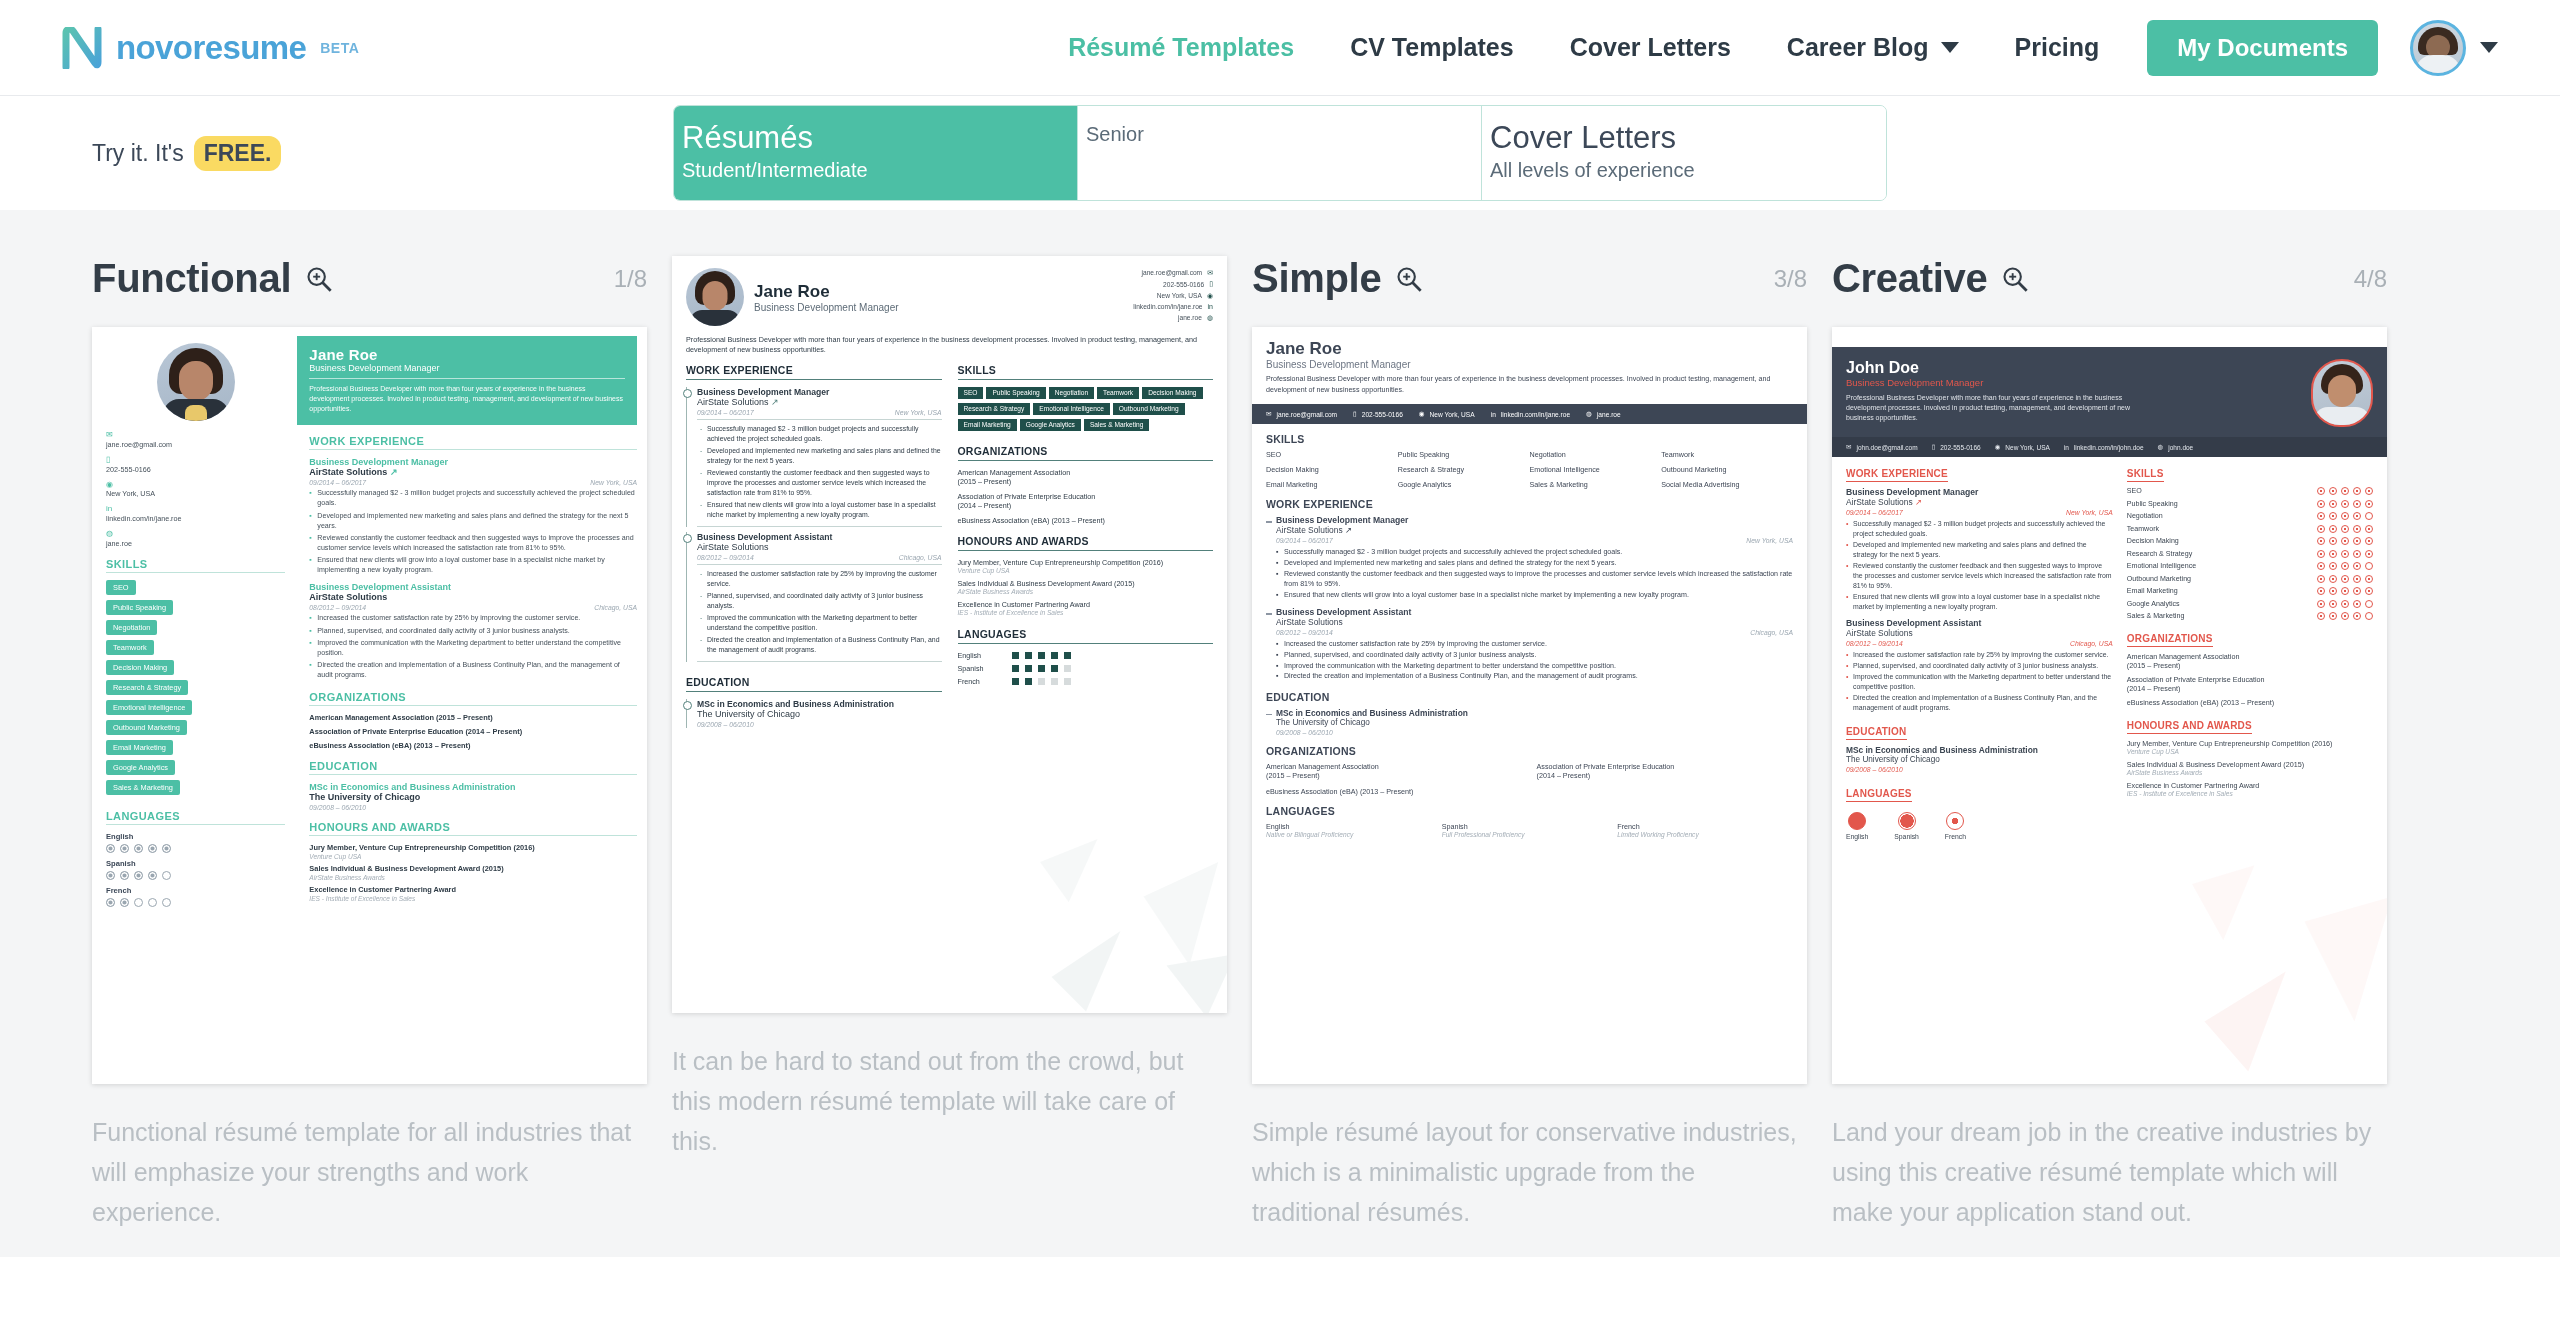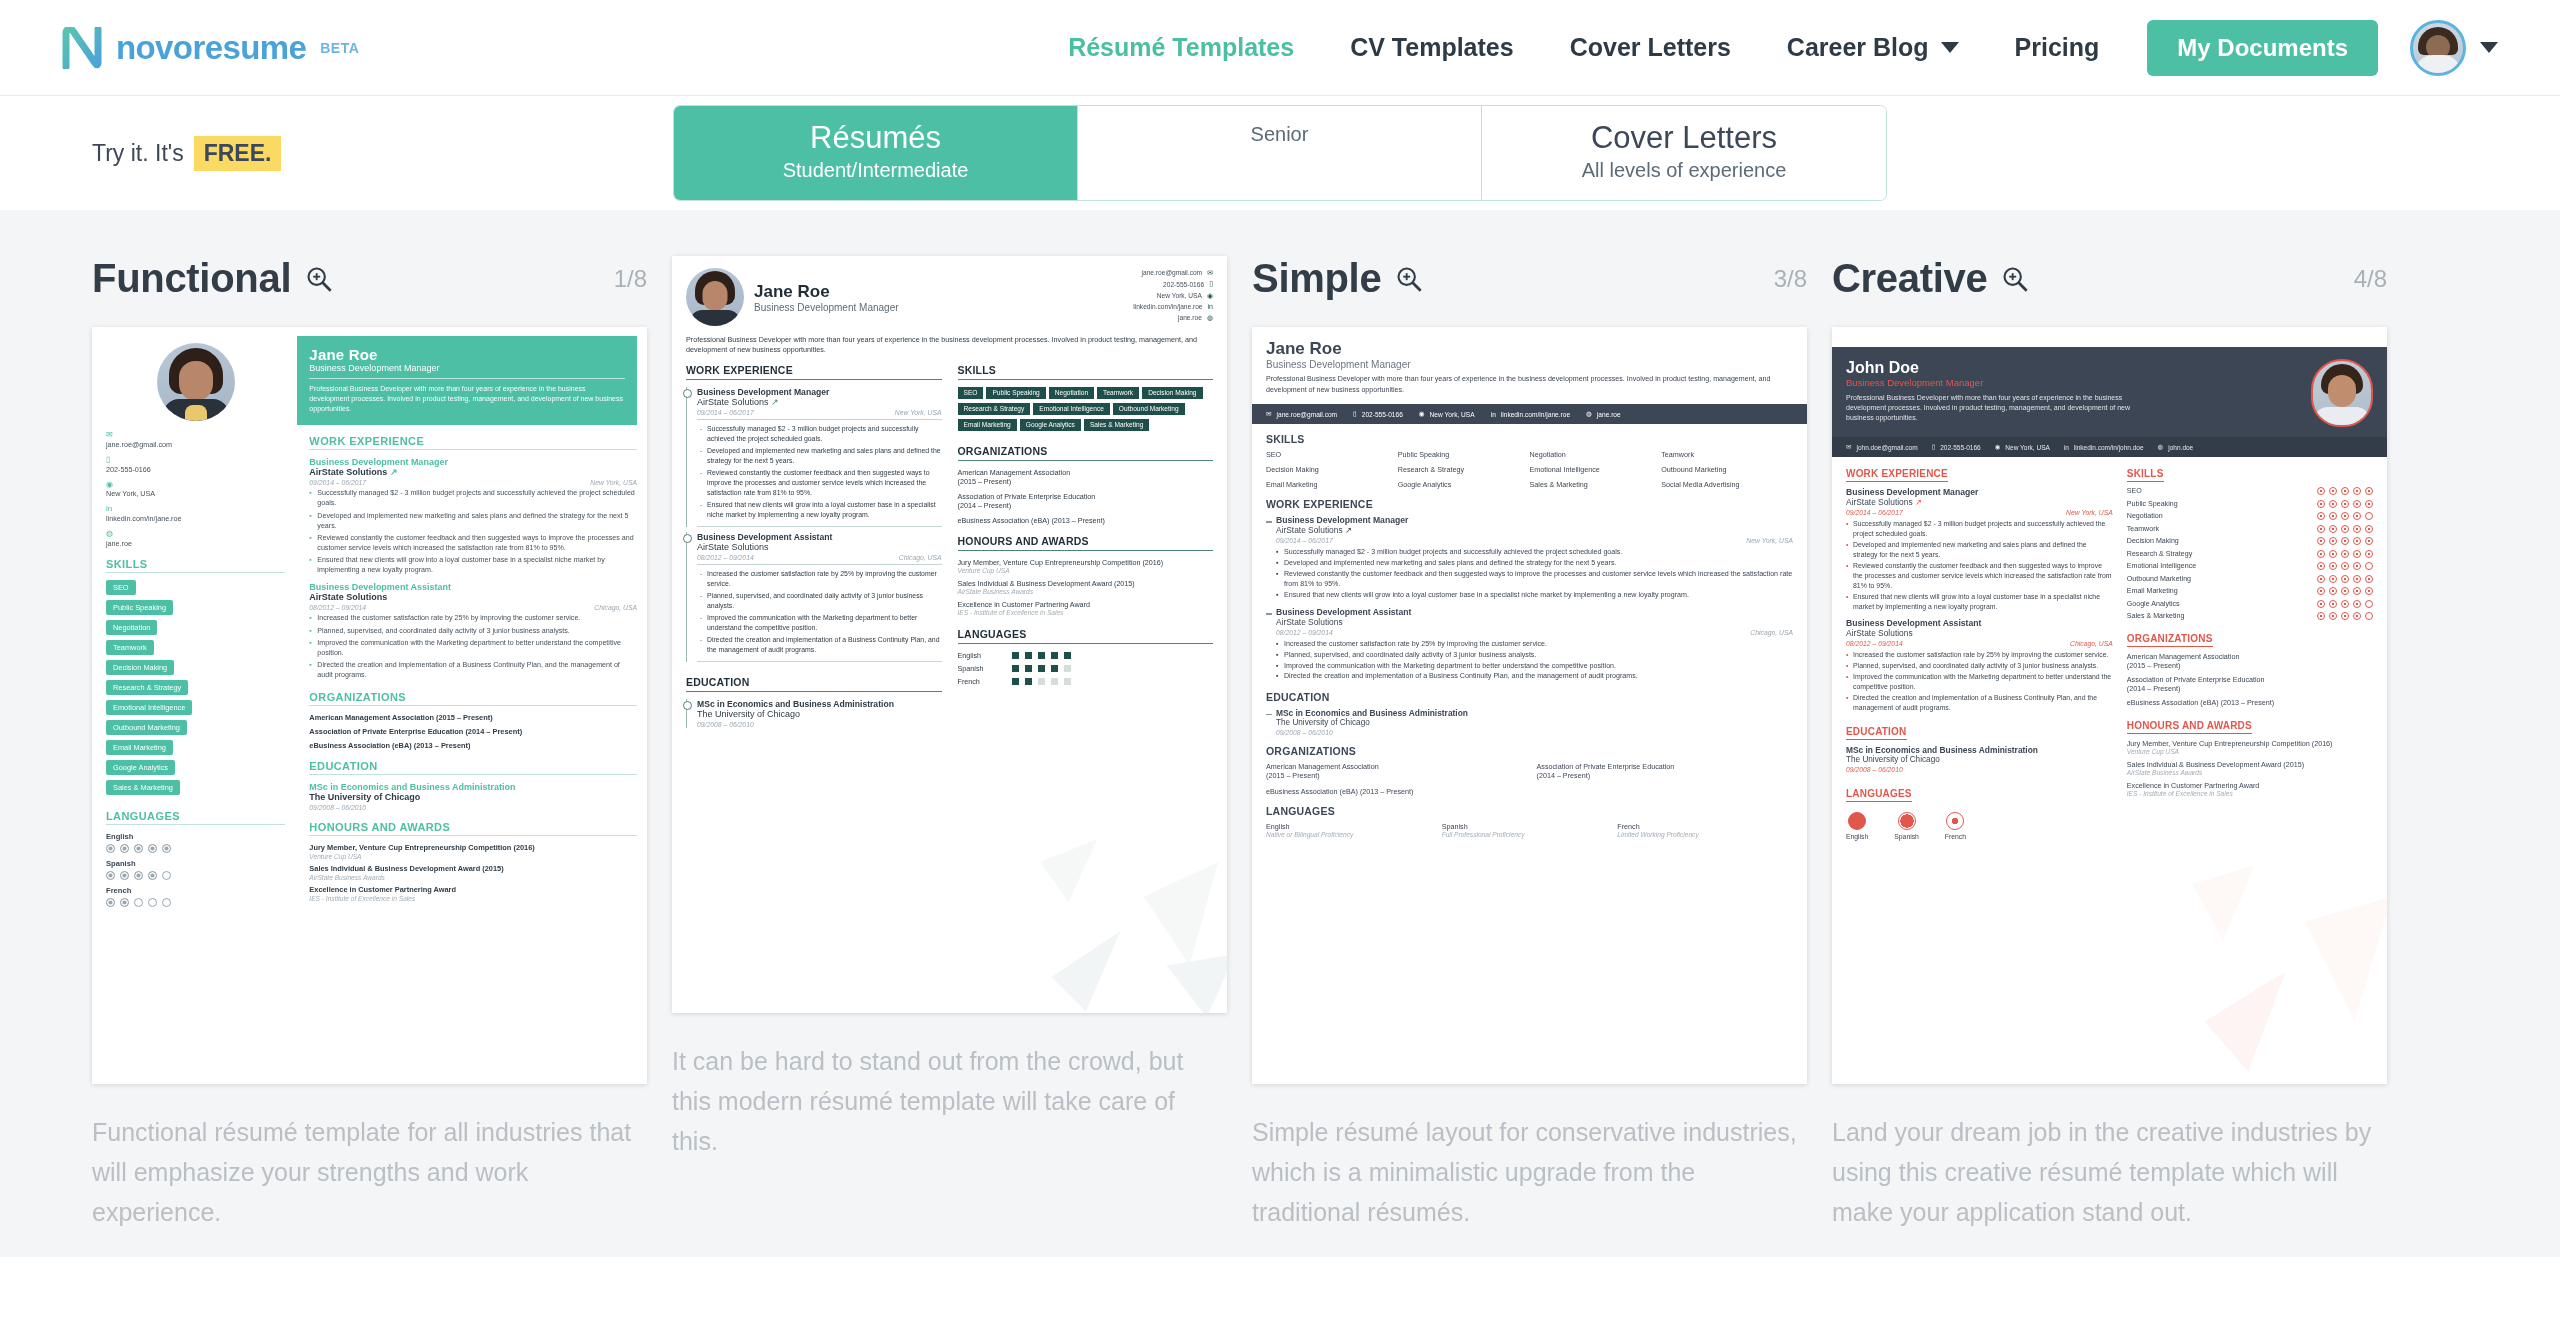--- a/index.html
+++ b/index.html
@@ -55,29 +55,29 @@
     width:46px; height:18px; border-radius:18px 18px 0 0; background:#edf1f4; }
 
   
   .subheader {
     height: 114px; display: flex; align-items: center;
     padding: 0 92px; background: #fff; position: relative;
   }
   .free-note { font-size: 23px; color: #3c4858; display: flex; align-items: center; gap: 10px; }
   .free-badge {
     background: #fada62; color: #3c4858; font-weight: 700;
-    padding: 4px 10px; border-radius: 0; font-size: 23px;
+    padding: 4px 10px; border-radius: 12px; font-size: 23px;
   }
   .switcher {
     position: absolute; left: 50%; transform: translateX(-50%);
     display: flex; border: 1px solid #bfe3da; border-radius: 7px; overflow: hidden;
     background: #fff;
   }
   .switch-tab {
-    width: 404px; padding: 14px 8px 18px; text-align: center; cursor: pointer;
+    width: 404px; padding: 14px 8px 18px; cursor: pointer;
     border-right: 1px solid #bfe3da; background: #fff;
   }
   .switch-tab:last-child { border-right: none; }
   .switch-tab.active { background: #4cbfa5; }
   .switch-title { font-size: 31px; color: #3c4858; line-height: 1.15; }
   .switch-sub { font-size: 20px; color: #5b6b78; margin-top: 3px; }
   .switch-tab.active .switch-title, .switch-tab.active .switch-sub { color: #fff; }
 
   
   .gallery {

